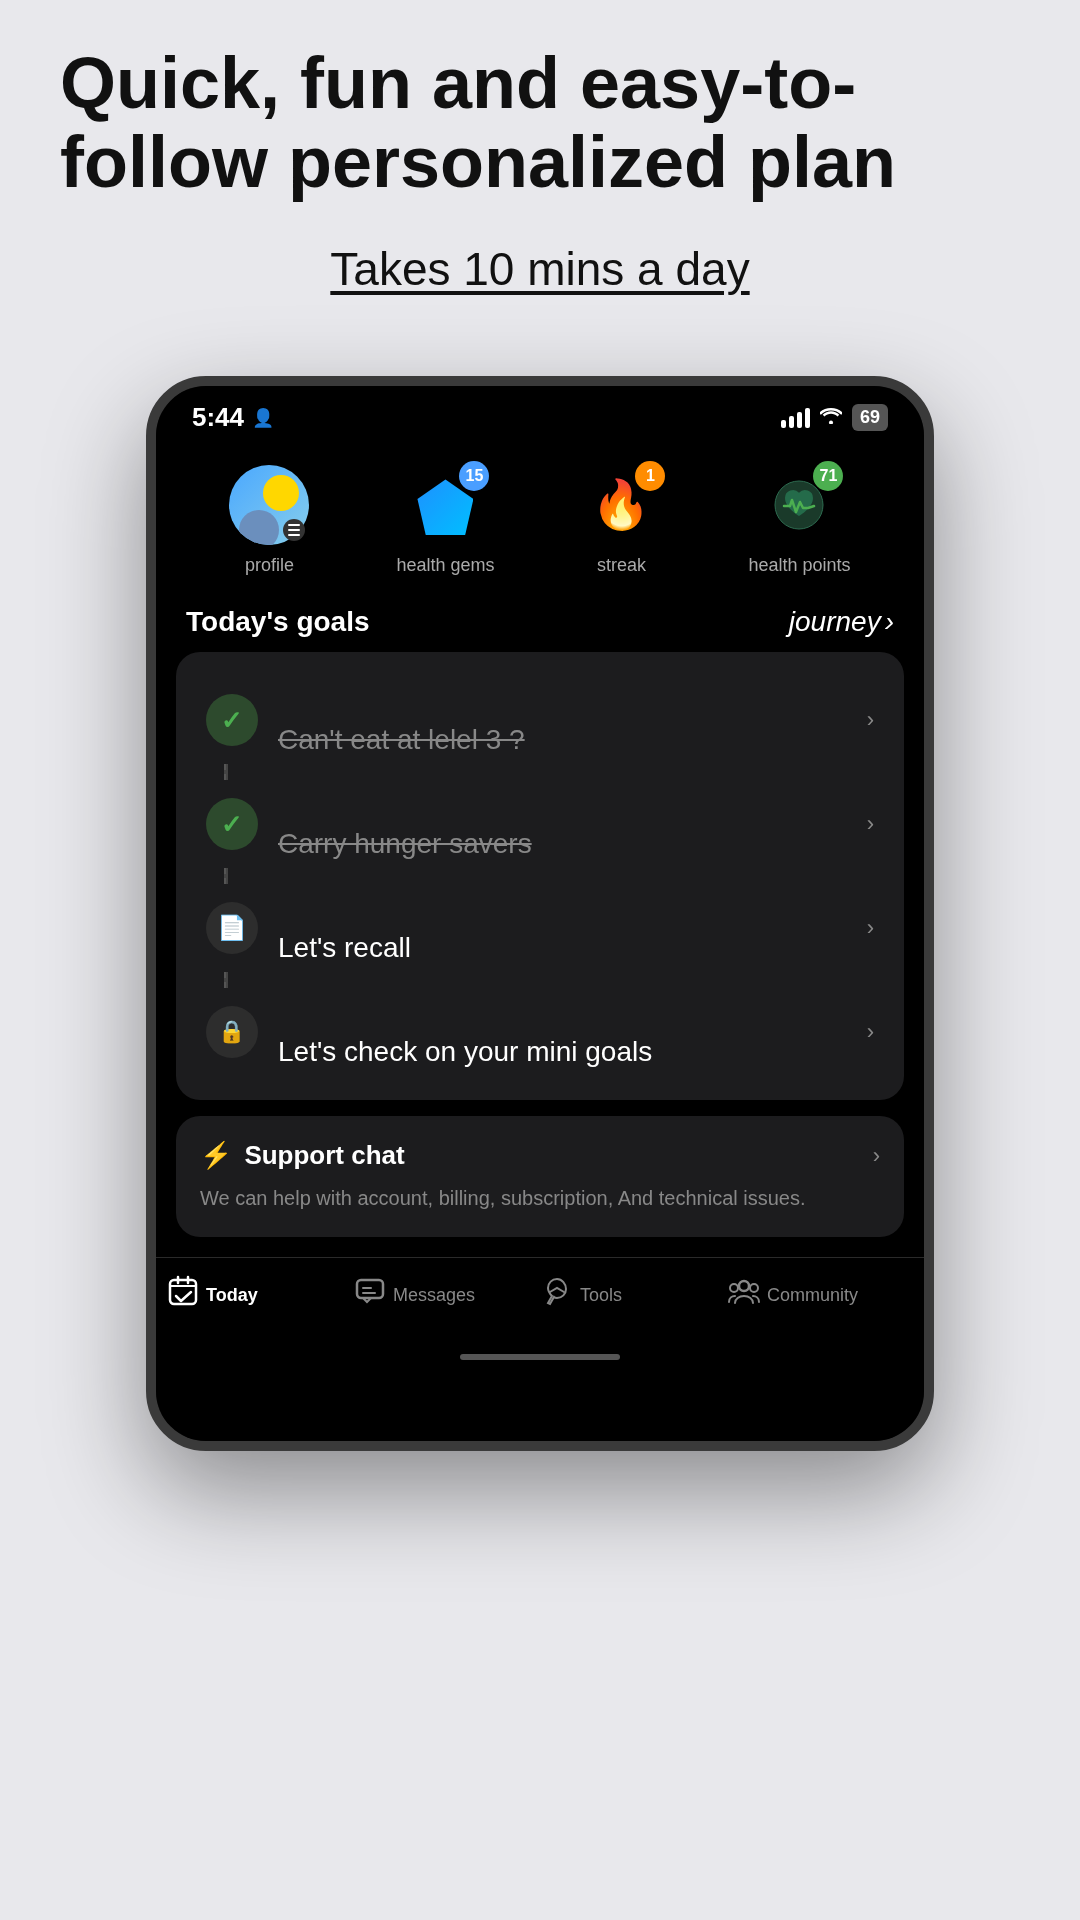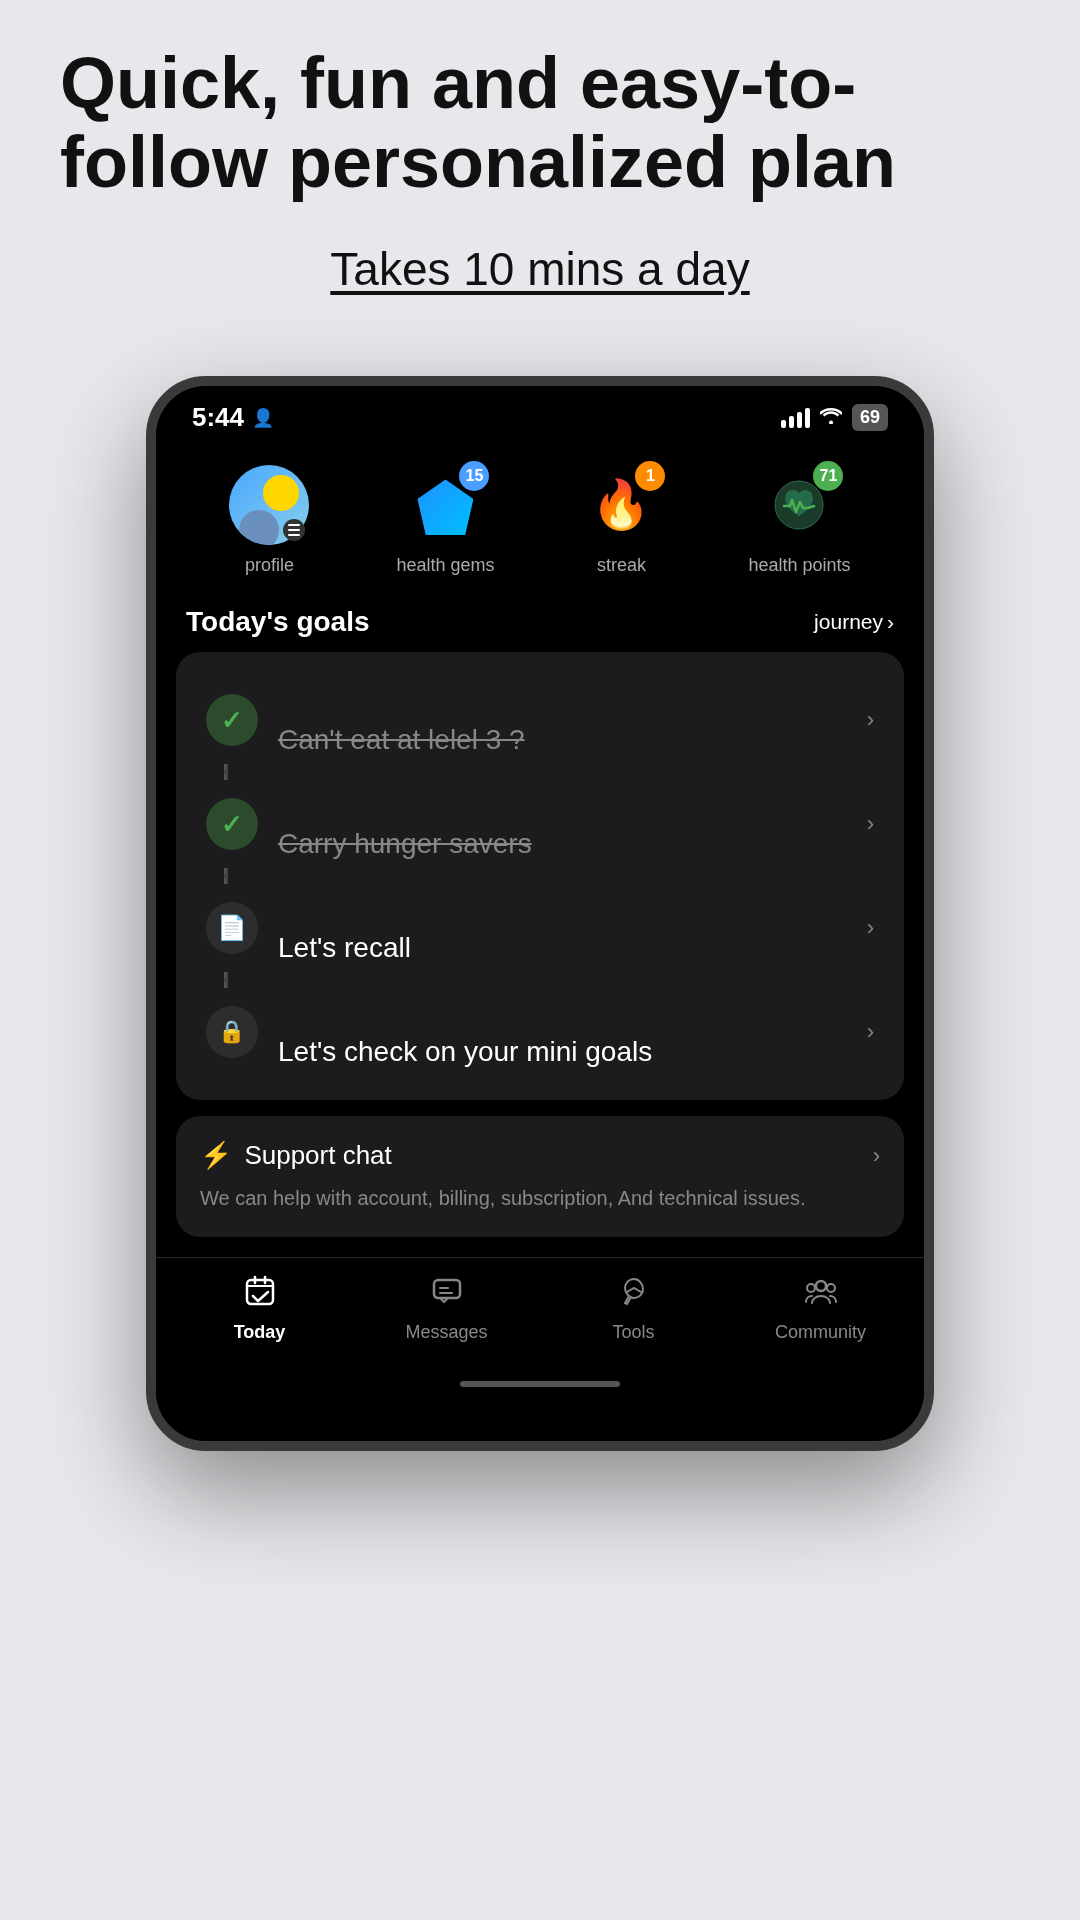--- a/index.html
+++ b/index.html
@@ -223,24 +223,25 @@
       padding: 10px 30px 14px 30px;
       background: #000;
     }
     .section-title {
       color: #fff;
       font-size: 28px;
       font-weight: 600;
     }
     .section-link {
       color: #fff;
-      font-size: 21px;
+      font-size: 28px;
       display: flex;
       align-items: center;
       gap: 4px;
+      font-style: italic;
     }
 
     
     .task-card {
       margin: 0 20px 16px 20px;
       background: #1c1c1e;
       border-radius: 24px;
       padding: 16px 20px;
     }
     .task-item {
@@ -319,40 +320,40 @@
       align-items: center;
       gap: 12px;
     }
     .bolt-icon {
       color: #ccc;
       font-size: 26px;
     }
     .support-title {
       color: #fff;
       font-size: 26px;
-      font-weight: 400;
+      font-weight: 700;
     }
     .support-desc {
       color: #888;
       font-size: 20px;
       line-height: 1.5;
     }
 
     
     .bottom-nav {
       background: #000;
       border-top: 1px solid #2a2a2a;
       display: flex;
       justify-content: space-around;
       align-items: flex-start;
       padding: 16px 10px 30px 10px;
     }
     .nav-item {
       display: flex;
-      flex-direction: column;
+      flex-direction: row;
       align-items: center;
       gap: 6px;
       flex: 1;
     }
     .nav-icon {
       font-size: 32px;
       color: #888;
     }
     .nav-icon.active {
       color: #fff;

